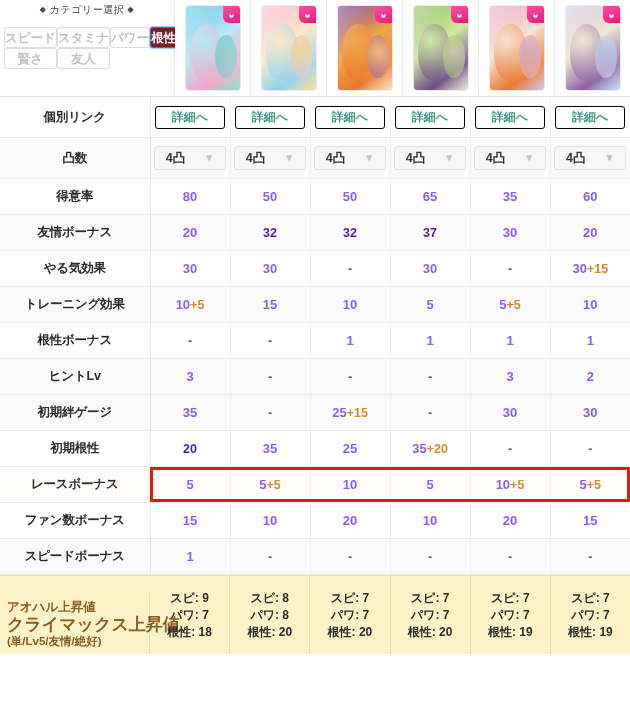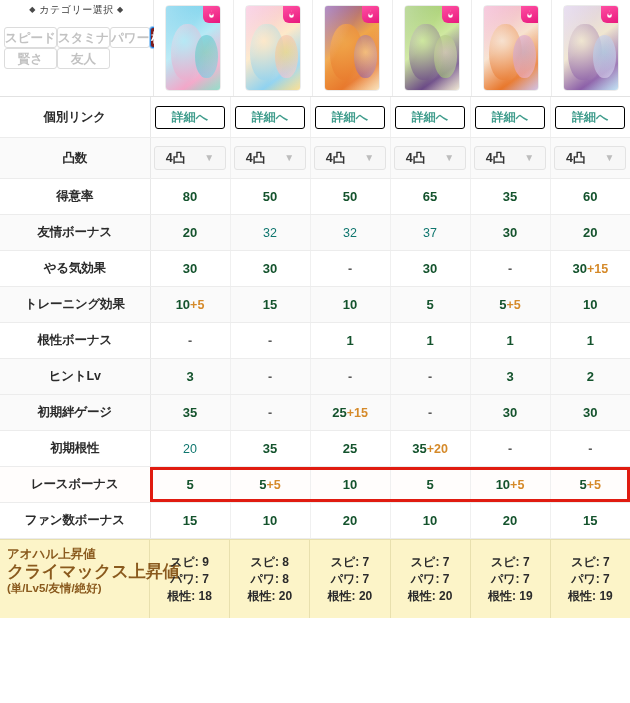--- a/index.html
+++ b/index.html
@@ -8,21 +8,21 @@
     background:#ffffff;
     font-family:"Liberation Sans","DejaVu Sans",sans-serif;
     color:#2b2b2b;
     -webkit-font-smoothing:antialiased;
   }
   .sheet{width:630px;height:703px;position:relative;display:flex;flex-direction:column;}
 
   
   .toprow{display:flex;height:96px;border-bottom:1px solid #e2e2e2;}
   .catbox{
-    width:154px;box-sizing:border-box;
+    width:175px;box-sizing:border-box;
     padding:3px 4px 0 4px;
     background:#fff;
     border-right:1px solid #e8e8e8;
   }
   .cat-title{
     font-size:10px;color:#3b3b3b;text-align:center;
     letter-spacing:.5px;line-height:13px;height:14px;
     white-space:nowrap;
   }
   .cat-title .dot{color:#4a4a4a;font-size:8px;vertical-align:1px;}
@@ -86,23 +86,23 @@
   }
   table.grid tr td:first-child{border-left:none;}
   td.lab{
     text-align:left;padding-left:7px;
     font-size:12.5px;font-weight:700;color:#3a3a3a;
     white-space:nowrap;letter-spacing:-.2px;
     border-right:1px solid #e8e8e8;
   }
   tr.alt td{background:#fafafa;}
   tr.white td{background:#ffffff;}
-  .num{font-weight:700;font-size:13px;color:#14532d;}
+  .num{font-weight:700;font-size:13px;color:#8b5cf6;}
   .plus{color:#d58a2a;font-weight:700;}
-  .orange{color:#0f766e;font-weight:400;}
+  .orange{color:#4c1d95;font-weight:700;}
   .dash{color:#5a5a5a;font-weight:700;}
 
   tr.r-link td{height:40px;}
   tr.r-limit td{height:40px;}
   tr.r-std td{height:35px;}
 
   .linkbtn{
     display:inline-block;min-width:54px;padding:3px 7px;
     border:1px solid #000000;border-radius:3px;
     background:#fff;color:#3f9c8c;
@@ -124,20 +124,21 @@
     position:absolute;left:150px;top:0;width:480px;height:35px;
     border:3px solid #e01b10;box-sizing:border-box;pointer-events:none;z-index:4;
   }
 
   
   .footer{display:flex;background:#fcf4c8;border-top:1px solid #e8e0ae;height:78px;}
   .f-lab{
     width:150px;box-sizing:border-box;padding:6px 0 0 7px;
     color:#8a5a1e;font-weight:700;line-height:17px;white-space:nowrap;
     border-right:1px solid #e8e0ae;
+    margin-top:17px;
   }
   .f-lab .l1{font-size:12.5px;}
   .f-lab .l2{font-size:17px;}
   .f-lab .l3{font-size:11.5px;}
   .f-cell{
     flex:1;box-sizing:border-box;border-left:1px solid #e8e0ae;
     display:flex;flex-direction:column;align-items:center;justify-content:center;
     gap:1px;color:#2b2b2b;font-size:12px;font-weight:700;line-height:16px;
   }
   .f-cell:first-child{border-left:none;}
@@ -375,20 +376,29 @@
         </tr>
         <tr class="r-std white">
           <td class="lab">ファン数ボーナス</td>
           <td><span class="num">15</span></td>
           <td><span class="num">10</span></td>
           <td><span class="num">20</span></td>
           <td><span class="num">10</span></td>
           <td><span class="num">20</span></td>
           <td><span class="num">15</span></td>
         </tr>
+        <tr class="r-std alt">
+          <td class="lab">スピードボーナス</td>
+          <td><span class="num">1</span></td>
+          <td><span class="dash">-</span></td>
+          <td><span class="dash">-</span></td>
+          <td><span class="dash">-</span></td>
+          <td><span class="dash">-</span></td>
+          <td><span class="dash">-</span></td>
+        </tr>
       </tbody>
   </table>
 
   <div class="footer">
     <div class="f-lab">
       <div class="l1">アオハル上昇値</div>
       <div class="l2">クライマックス上昇値</div>
       <div class="l3">(単/Lv5/友情/絶好)</div>
     </div>
     <div style="flex:1;display:flex;" id="footer-cells">

